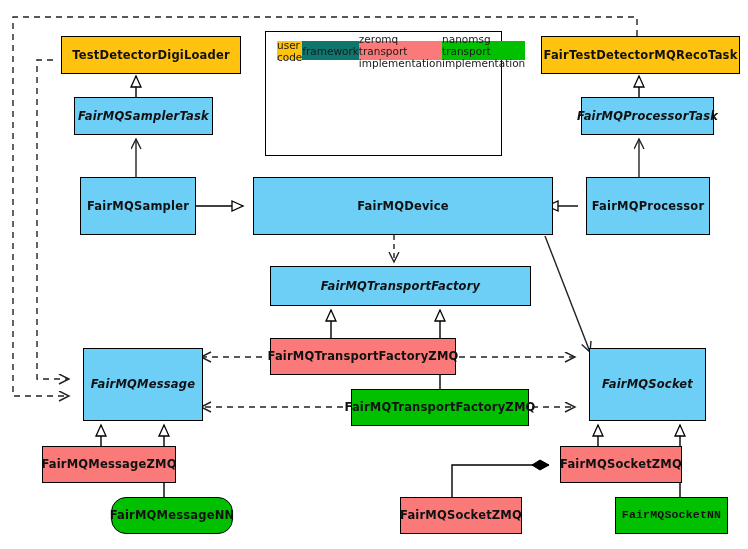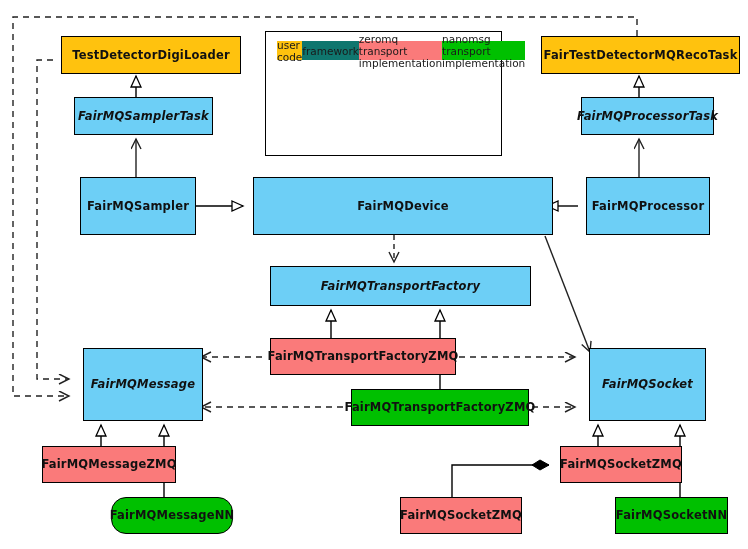--- a/index.html
+++ b/index.html
@@ -185,21 +185,21 @@
   </div>
 
   <div class="node" style="left:392px; top:497px; width:122px; height:37px; background:#FA7A7A;">
     <span>FairMQSocketZMQ</span>
   </div>
 
   <div class="node" style="left:552px; top:446px; width:122px; height:37px; background:#FA7A7A;">
     <span>FairMQSocketZMQ</span>
   </div>
 
-  <div class="node" style="left:607px; top:497px; width:113px; height:37px; background:#00C000;">
+  <div class="node" style="left:607px; top:497px; width:113px; height:37px; background:#00C000;font-family:Liberation Mono, monospace;">
     <span>FairMQSocketNN</span>
   </div>
 
   <div class="legend-box" style="left:265px; top:31px; width:237px; height:125px;">
     <div class="legend-row" style="background:#FFC20E;">
       <span>user code</span>
     </div>
     <div class="legend-row" style="background:#0f766e;">
       <span>framework</span>
     </div>

